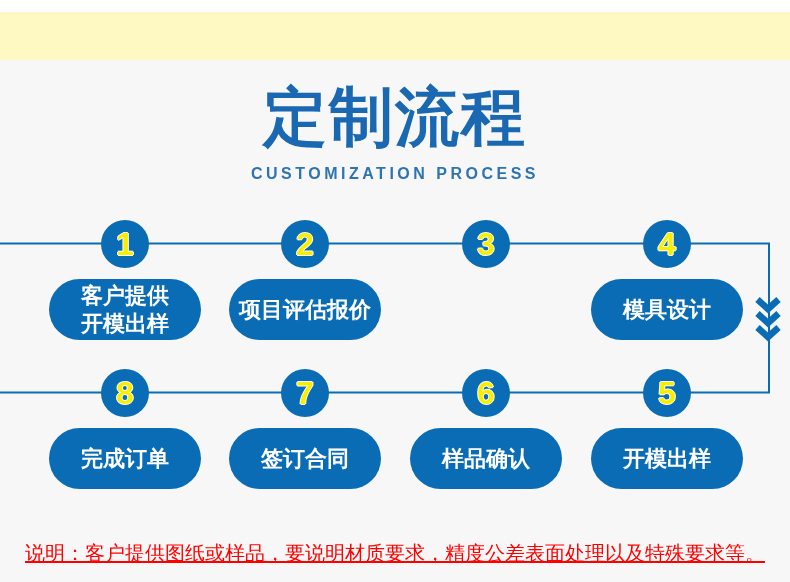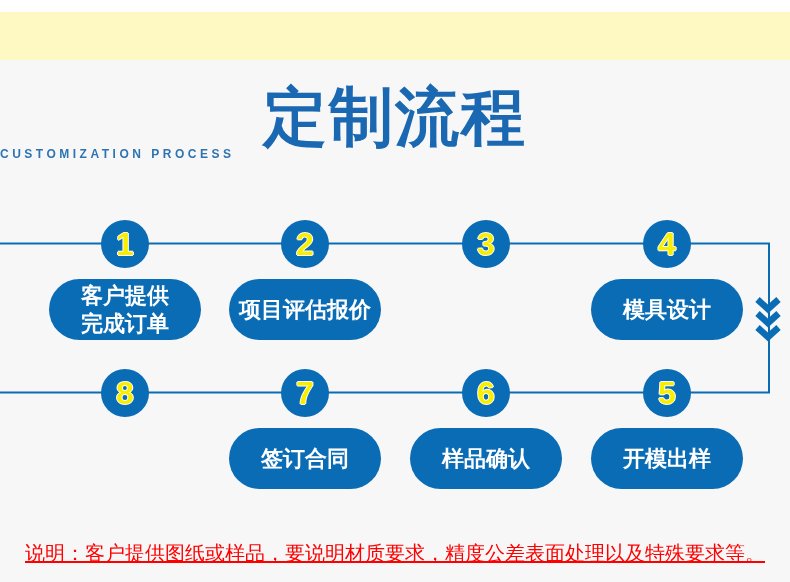--- a/index.html
+++ b/index.html
@@ -20,23 +20,23 @@
   }
   .page-title{
     position:absolute;left:0;top:70px;width:790px;
     text-align:center;
     font-size:64px;line-height:70px;
     font-weight:900;
     letter-spacing:2px;
     color:#1a68b2;
   }
   .page-subtitle{
-    position:absolute;left:0;top:132px;width:790px;
-    text-align:left;
-    font-size:12px;line-height:20px;
+    position:absolute;left:0;top:152px;width:790px;
+    text-align:center;
+    font-size:16px;line-height:20px;
     font-weight:700;
     letter-spacing:3.5px;
     color:#2e74b2;
   }
   .connector-svg{
     position:absolute;left:0;top:0;width:790px;height:582px;
     z-index:1;
   }
   .step{
     position:absolute;width:152px;z-index:2;
@@ -95,21 +95,21 @@
       <polyline points="757.5,301.5 768,311 778.5,301.5"></polyline>
       <polyline points="757.5,315.5 768,325 778.5,315.5"></polyline>
     </g>
   </svg>
 
   <div class="step col-1 row-1">
     <div class="num-circle">
       <span class="num">1</span>
     </div>
     <div class="pill">客户提供
-完成订单</div>
+开模出样</div>
   </div>
 
   <div class="step col-2 row-1">
     <div class="num-circle">
       <span class="num">2</span>
     </div>
     <div class="pill">项目评估报价</div>
   </div>
 
   <div class="step col-3 row-1">
@@ -122,20 +122,21 @@
     <div class="num-circle">
       <span class="num">4</span>
     </div>
     <div class="pill">模具设计</div>
   </div>
 
   <div class="step col-1 row-2">
     <div class="num-circle">
       <span class="num">8</span>
     </div>
+    <div class="pill">完成订单</div>
   </div>
 
   <div class="step col-2 row-2">
     <div class="num-circle">
       <span class="num">7</span>
     </div>
     <div class="pill">签订合同</div>
   </div>
 
   <div class="step col-3 row-2">

